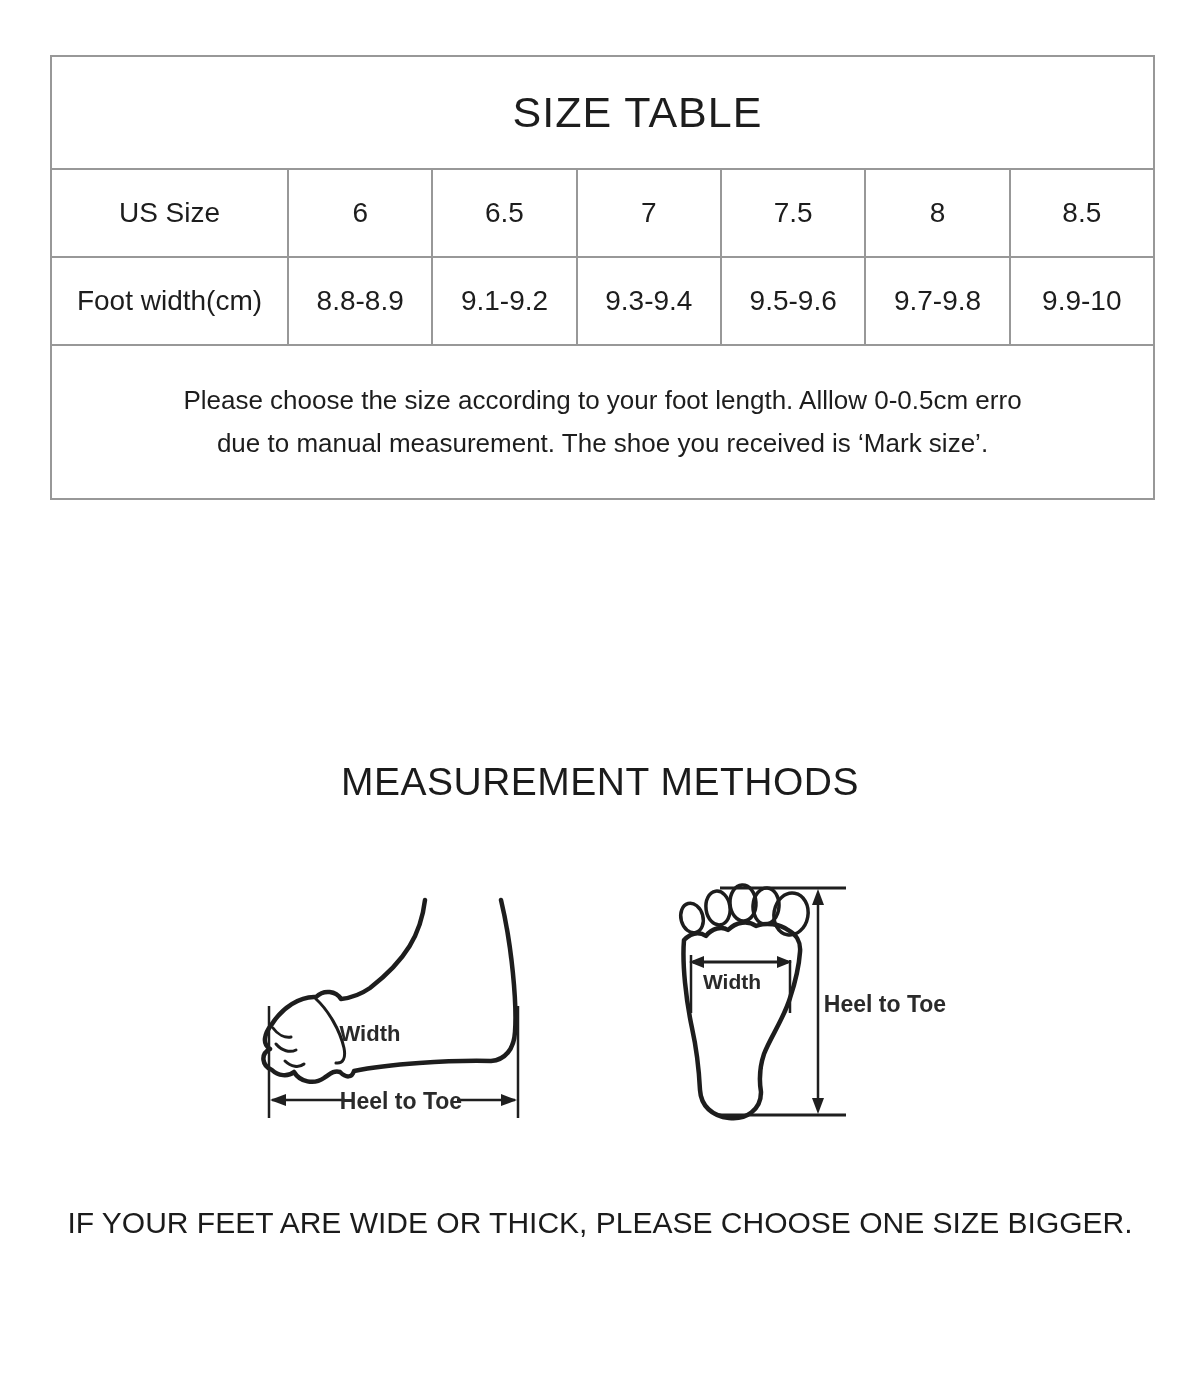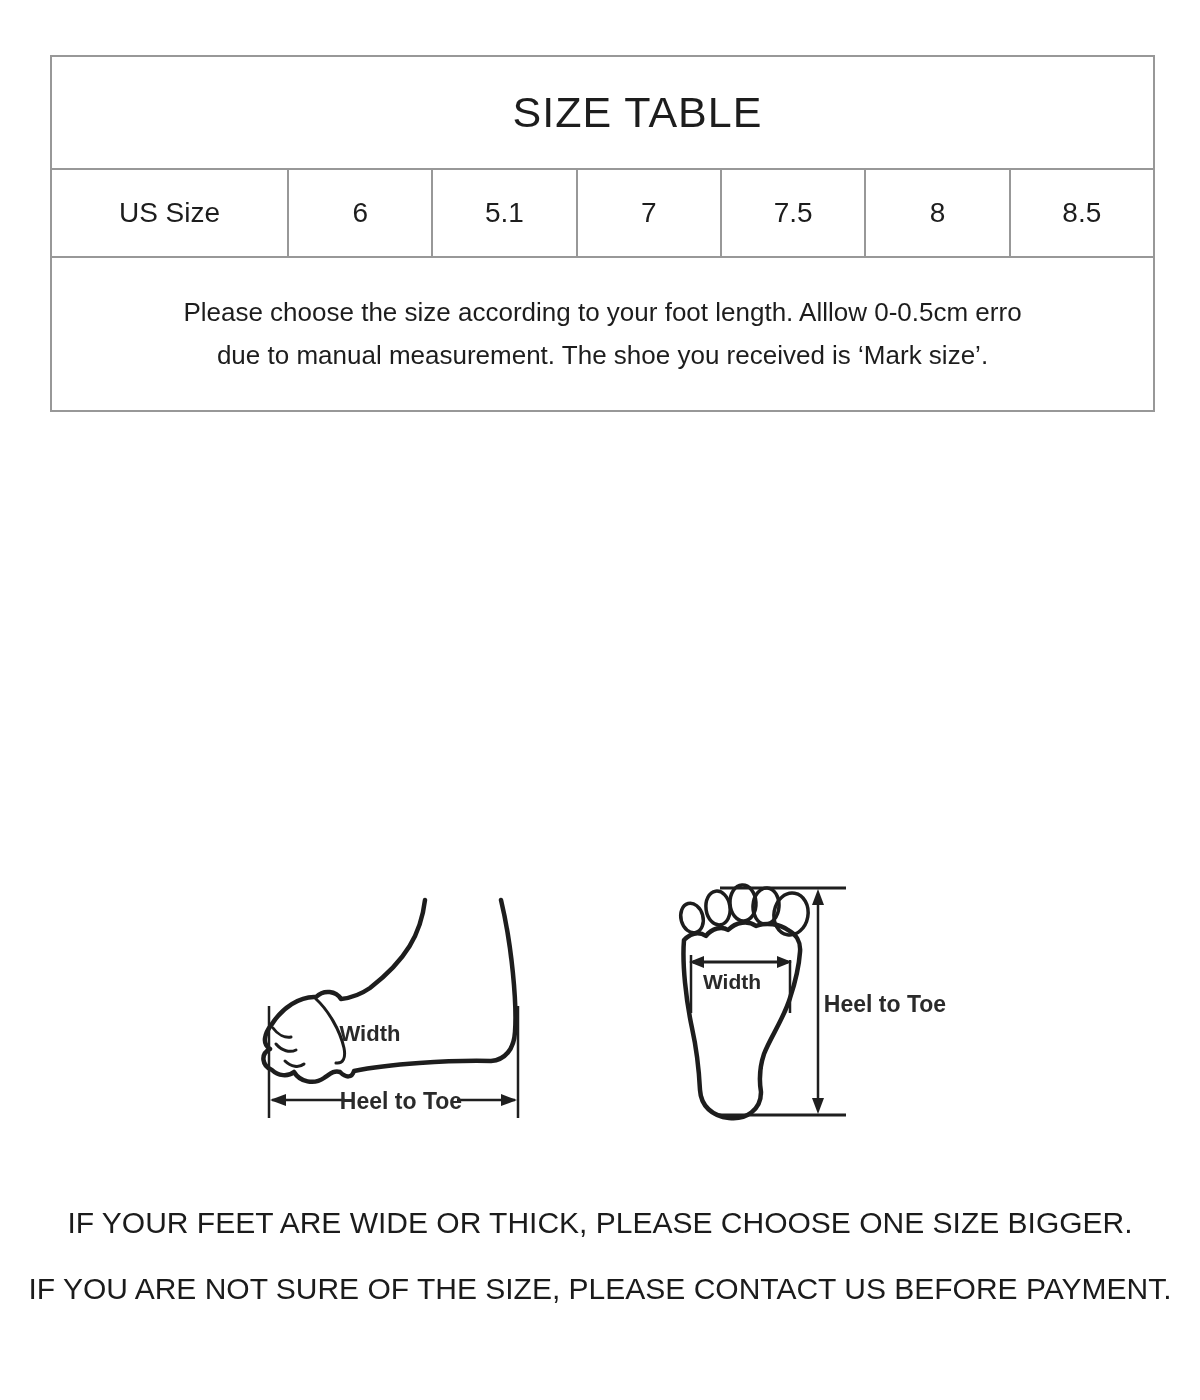--- a/index.html
+++ b/index.html
@@ -107,39 +107,49 @@
         <col>
     </colgroup>
     <tbody>
       <tr>
         <td class="title-cell" colspan="7">SIZE TABLE</td>
       </tr>
 
       <tr class="data-row">
         <td>US Size</td>
         <td>6</td>
-        <td>5.1</td>
+        <td>6.5</td>
         <td>7</td>
         <td>7.5</td>
         <td>8</td>
         <td>8.5</td>
       </tr>
 
 
 
+      <tr class="data-row">
+        <td>Foot width(cm)</td>
+        <td>8.8-8.9</td>
+        <td>9.1-9.2</td>
+        <td>9.3-9.4</td>
+        <td>9.5-9.6</td>
+        <td>9.7-9.8</td>
+        <td>9.9-10</td>
+      </tr>
 
       <tr>
         <td class="note-cell" colspan="7">
           <div>Please choose the size according to your foot length. Alllow 0-0.5cm erro</div>
           <div>due to manual measurement. The shoe you received is ‘Mark size’.</div>
         </td>
       </tr>
     </tbody>
   </table>
 
+  <h2 class="mm-heading">MEASUREMENT METHODS</h2>
 
   <svg id="side-foot" class="diagram" viewBox="0 0 292 278">
     <g>
       <path class="ink outline" d="M 177 52
         C 173 86 158 112 122 140
         C 112 147 102 150 93 151
         C 88 143 76 141 68 149
         C 52 148 34 160 24 176
         C 16 186 14 196 22 201
         C 12 206 14 218 24 222
@@ -202,15 +212,14 @@
       <path class="dimbold" d="M 68 267 L 198 267"></path>
       <path class="dim" d="M 170 46 L 170 261"></path>
       <polygon class="arrow" points="170,41 164,57 176,57"></polygon>
       <polygon class="arrow" points="170,266 164,250 176,250"></polygon>
     </g>
     <text class="lbl-21" x="84" y="141" text-anchor="middle">Width</text>
     <text class="lbl-23" x="237" y="164" text-anchor="middle">Heel to Toe</text>
   </svg>
 
   <div class="footer-line l1">IF YOUR FEET ARE WIDE OR THICK, PLEASE CHOOSE ONE SIZE BIGGER.</div>
-  <div class="footer-line l2">IF YOU ARE NOT SURE OF THE SIZE, PLEASE CONTACT US BEFORE PAYMENT.</div>
 
 </div>
 
 </body></html>

